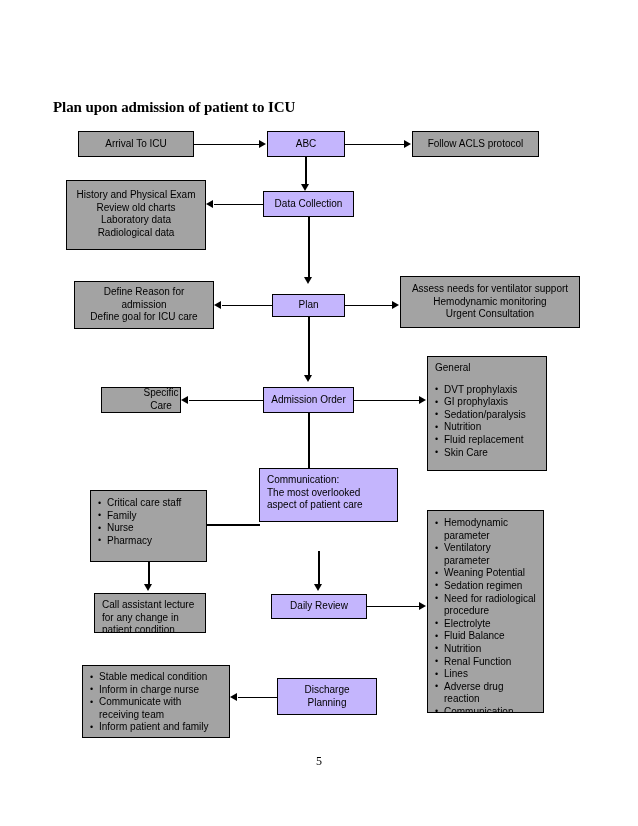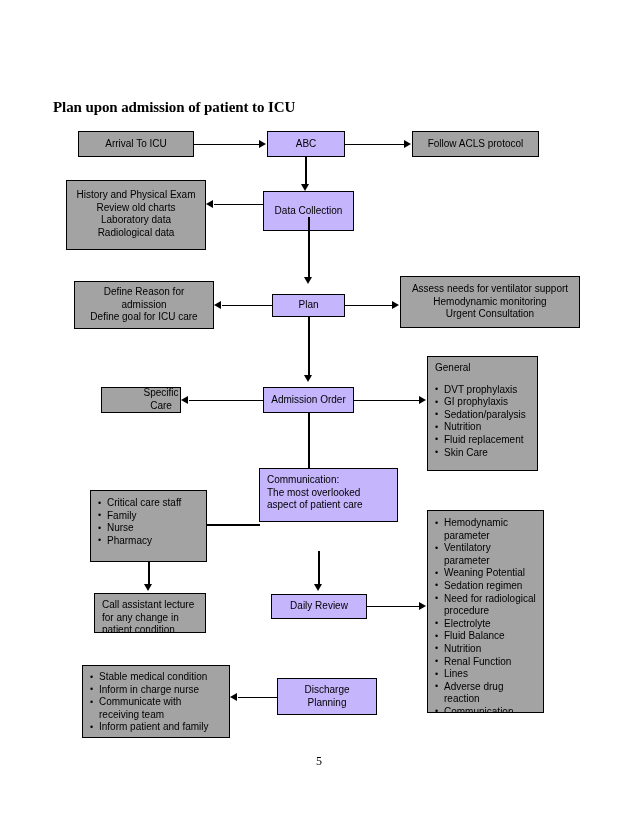--- a/index.html
+++ b/index.html
@@ -131,21 +131,21 @@
   <div class="ln v-ln" style="left:305px; top:157px; height:28px;"></div>
   <div class="arw arw-d" style="left:301px; top:184px;"></div>
 
   <div class="node blue" style="left:66px; top:180px; width:140px; height:70px; padding-top:8px;">
     <div class="ctr-txt">History and Physical Exam</div>
     <div class="ctr-txt">Review old charts</div>
     <div class="ctr-txt">Laboratory data</div>
     <div class="ctr-txt">Radiological data</div>
   </div>
 
-  <div class="node yellow center-box" style="left:263px; top:191px; width:91px; height:40px;">
+  <div class="node yellow center-box" style="left:263px; top:191px; width:91px; height:26px;">
     <span class="ctr-txt">Data Collection</span>
   </div>
 
   <div class="ln h-ln" style="left:214px; top:203.5px; width:50px;"></div>
   <div class="arw arw-l" style="left:206px; top:199.5px;"></div>
 
   <div class="ln v-ln" style="left:308px; top:217px; height:62px;"></div>
   <div class="arw arw-d" style="left:304px; top:277px;"></div>
 
   <div class="node blue" style="left:74px; top:281px; width:140px; height:48px; padding-top:4px;">
@@ -174,21 +174,21 @@
   <div class="arw arw-d" style="left:304px; top:375px;"></div>
 
   <div class="node blue center-box" style="left:101px; top:387px; width:80px; height:26px;padding-left:40px;">
     <span class="ctr-txt">Specific Care</span>
   </div>
 
   <div class="node yellow center-box" style="left:263px; top:387px; width:91px; height:26px;">
     <span class="ctr-txt">Admission Order</span>
   </div>
 
-  <div class="node blue left-box" style="left:427px; top:356px; width:111px; height:115px;">
+  <div class="node blue left-box" style="left:427px; top:356px; width:120px; height:115px;">
     <div class="general-head plain-line">General</div>
     <ul class="bullets">
       <li>DVT prophylaxis</li>
       <li>GI prophylaxis</li>
       <li>Sedation/paralysis</li>
       <li>Nutrition</li>
       <li>Fluid replacement</li>
       <li>Skin Care</li>
     </ul>
   </div>

